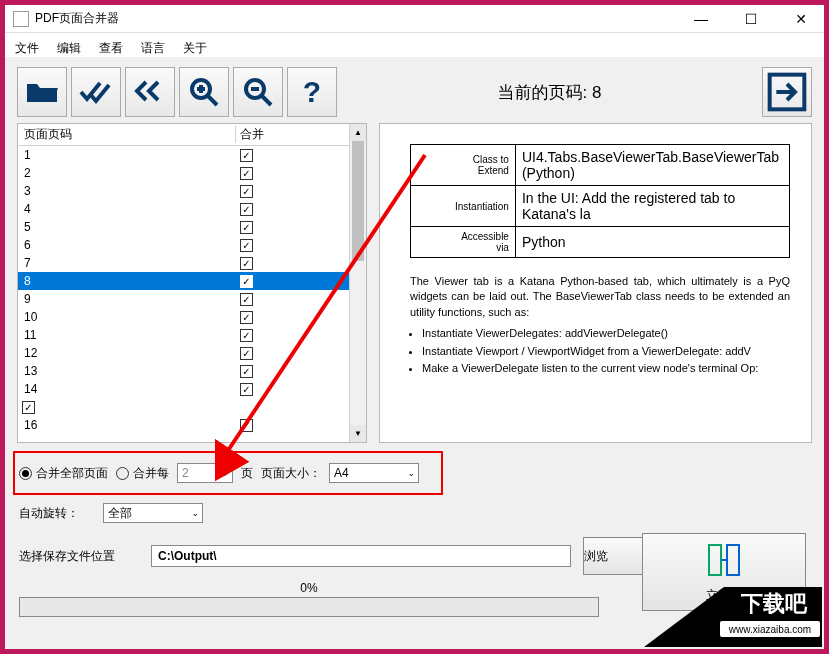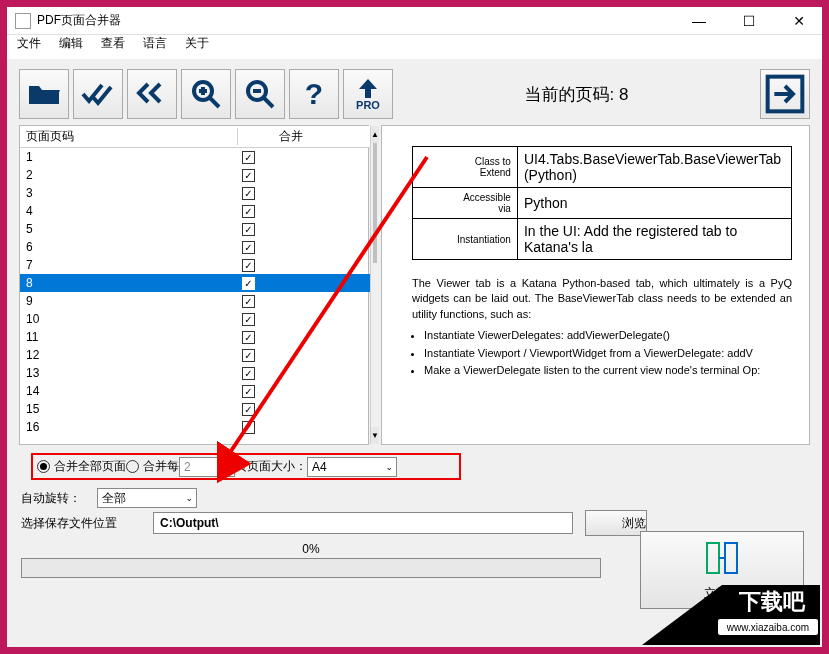--- a/index.html
+++ b/index.html
@@ -1,33 +1,33 @@
 <!DOCTYPE html>
 <html><head>
 <meta charset="utf-8">
 <style>
 * { box-sizing: border-box; margin: 0; padding: 0; }
 body { font-family: "Microsoft YaHei", Tahoma, sans-serif; font-size: 12px; background: #f0f0f0; overflow: hidden; }
-.window { width: 829px; height: 654px; background: #f0f0f0; border: 7px solid #be185d; position: relative; }
+.window { width: 829px; height: 654px; background: #f0f0f0; border: 5px solid #be185d; position: relative; }
 .titlebar { height: 28px; background: #fff; display: flex; align-items: center; padding: 0 8px; border-bottom: 1px solid #e0e0e0; }
 .titlebar-icon { width: 16px; height: 16px; background: #fff; border: 1px solid #999; margin-right: 6px; }
 .titlebar-text { flex: 1; font-size: 12px; }
 .titlebar-btns { display: flex; gap: 20px; }
 .titlebar-btn { width: 30px; height: 20px; display: flex; align-items: center; justify-content: center; font-size: 14px; cursor: default; }
-.menubar { height: 24px; background: #fff; display: flex; align-items: flex-start; padding: 0 10px; gap: 18px; font-size: 12px; }
+.menubar { height: 24px; background: #fff; display: flex; align-items: flex-end; padding: 0 10px; gap: 18px; font-size: 12px; }
 .menubar span { cursor: default; }
 .toolbar { padding: 10px 12px 6px; display: flex; align-items: center; gap: 4px; }
 .tbtn { width: 50px; height: 50px; background: linear-gradient(#fafafa,#e8e8e8); border: 1px solid #aaa; display: flex; align-items: center; justify-content: center; cursor: default; }
 .tbtn svg { width: 36px; height: 36px; }
 .toolbar-spacer { flex: 1; text-align: center; font-size: 17px; }
 .exit-btn { width: 50px; height: 50px; background: linear-gradient(#fafafa,#e8e8e8); border: 1px solid #aaa; display: flex; align-items: center; justify-content: center; }
 .content { display: flex; padding: 0 12px; gap: 12px; height: 320px; }
 .left-panel { width: 350px; display: flex; border: 1px solid #b8b8b8; background: #fff; }
 .pg-table { flex: 1; font-size: 12px; }
-.pg-head { display: flex; background: #fff; border-bottom: 1px solid #d0d0d0; height: 22px; align-items: center; gap: 37px; }
+.pg-head { display: flex; background: #fff; border-bottom: 1px solid #d0d0d0; height: 22px; align-items: center; }
 .pg-col1 { width: 218px; padding-left: 6px; border-right: 1px solid #d0d0d0; }
 .pg-col2 { width: 95px; padding-left: 4px; }
 .pg-body { height: 292px; overflow: hidden; }
 .pg-row { display: flex; height: 18px; align-items: center; font-size: 12px; }
 .pg-row.sel { background: #0078d7; color: #fff; }
 .pg-row .c1 { width: 218px; padding-left: 6px; }
 .pg-row .c2 { width: 95px; padding-left: 4px; }
 .chk { width: 13px; height: 13px; border: 1px solid #333; background: #fff; display: inline-flex; align-items: center; justify-content: center; font-size: 10px; line-height: 1; color: #000; }
 .pg-row.sel .chk { border-color: #fff; }
 .left-scroll { width: 17px; background: #f0f0f0; border-left: 1px solid #d0d0d0; position: relative; }
@@ -37,29 +37,29 @@
 .rp-inner { position: relative; padding: 20px 0 0 20px; font-family: Arial,sans-serif; font-size: 11px; }
 .rp-title { font-size: 16px; font-weight: normal; margin-bottom: 14px; }
 .rp-table { border-collapse: collapse; width: 380px; font-size: 10px; }
 .rp-table td { border: 1px solid #000; padding: 4px 6px; }
 .rp-table td:first-child { text-align: right; width: 100px; padding-left: 44px; }
 .rp-table td:last-child { font-family: Liberation Sans, sans-serif; font-size: 14px; }
 .rp-para { margin: 16px 0 6px; text-align: justify; width: 380px; line-height: 1.4; }
 .rp-list { margin-left: 12px; width: 370px; }
 .rp-list li { margin-bottom: 2px; line-height: 1.4; }
 .arrow-overlay { position: absolute; left: 210px; top: 140px; pointer-events: none; z-index: 10; }
-.merge-row { margin: 8px 24px 4px; border: 2px solid #e00; padding: 3px 4px; display: flex; align-items: center; gap: 0; width: 430px; height: 27px; }
+.merge-row { margin: 8px 8px 4px; border: 2px solid #e00; padding: 3px 4px; display: flex; align-items: center; gap: 8px; width: 430px; height: 44px; }
 .radio { width: 13px; height: 13px; border: 1px solid #333; border-radius: 50%; display: inline-flex; align-items: center; justify-content: center; vertical-align: middle; margin-right: 4px; }
 .radio.on::after { content: ''; width: 7px; height: 7px; background: #000; border-radius: 50%; }
 .combo { border: 1px solid #888; background: #fff; height: 20px; padding: 0 4px; display: inline-flex; align-items: center; font-size: 12px; position: relative; }
 .combo .arrow { position: absolute; right: 3px; font-size: 9px; }
-.opt-row { margin: 8px 14px 2px; display: flex; align-items: center; gap: 16px; font-size: 12px; font-family: Liberation Serif, serif; }
+.opt-row { margin: 8px 14px 14px; display: flex; align-items: center; gap: 24px; font-size: 12px; font-family: Liberation Serif, serif; }
 .path-row { margin: 2px 14px 6px; display: flex; align-items: center; gap: 12px; }
 .path-input { flex: 0 0 420px; border: 1px solid #888; background: #fff; height: 22px; padding: 0 6px; display: flex; align-items: center; font-size: 12px; font-weight: bold; }
-.browse-btn { width: 62px; height: 26px; border: 1px solid #888; background: linear-gradient(#fafafa,#e4e4e4); display: flex; align-items: center; justify-content: flex-end; cursor: default; }
+.browse-btn { width: 62px; height: 38px; border: 1px solid #888; background: linear-gradient(#fafafa,#e4e4e4); display: flex; align-items: center; justify-content: flex-start; cursor: default; }
 .progress-wrap { margin: 4px 14px 0 14px; width: 580px; }
 .progress-label { text-align: center; font-size: 12px; margin-bottom: 2px; }
 .progress-bar { height: 20px; border: 1px solid #888; background: #e8e8e8; }
 .run-box { position: absolute; right: 18px; bottom: 38px; width: 164px; height: 78px; border: 1px solid #888; background: linear-gradient(#fafafa,#e4e4e4); display: flex; flex-direction: column; align-items: center; justify-content: center; gap: 6px; }
 .watermark { position: absolute; right: 2px; bottom: 2px; width: 178px; height: 60px; pointer-events: none; }
 </style>
 </head>
 <body>
 
 <div class="window">
@@ -108,26 +108,20 @@
       <svg viewBox="0 0 36 36">
           <circle cx="15" cy="15" r="9" stroke="#0a3a6a" stroke-width="4" fill="none"></circle>
           <path d="M22 22l9 9 M11 15h8" stroke="#0a3a6a" stroke-width="4"></path>
         </svg>
     </div>
     <div class="tbtn">
       <svg viewBox="0 0 36 36">
           <text x="18" y="28" font-size="30" font-weight="bold" fill="#0a3a6a" text-anchor="middle">?</text>
         </svg>
     </div>
-    <div class="tbtn">
-      <svg viewBox="0 0 36 36">
-          <path d="M18 3l9 10h-6v9h-6v-9h-6z" fill="#0a3a6a"></path>
-          <text x="18" y="33" font-size="11" font-weight="bold" fill="#0a3a6a" text-anchor="middle">PRO</text>
-        </svg>
-    </div>
     <div class="toolbar-spacer">当前的页码: 8</div>
     <div class="exit-btn">
       <svg viewBox="0 0 36 36">
           <rect x="5" y="5" width="26" height="26" stroke="#0a3a6a" stroke-width="3" fill="none"></rect>
           <path d="M10 18h14 M18 12l6 6-6 6" stroke="#0a3a6a" stroke-width="3" fill="none"></path>
         </svg>
     </div>
   </div>
 
   <div class="content">
@@ -188,21 +182,20 @@
             </div>
             <div class="pg-row">
               <div class="c1">13</div>
               <div class="c2"><span class="chk">✓</span></div>
             </div>
             <div class="pg-row">
               <div class="c1">14</div>
               <div class="c2"><span class="chk">✓</span></div>
             </div>
             <div class="pg-row">
-              <div class="c1">15</div>
               <div class="c2"><span class="chk">✓</span></div>
             </div>
             <div class="pg-row">
               <div class="c1">16</div>
               <div class="c2"><span class="chk">✓</span></div>
             </div>
           </div>
       </div>
       <div class="left-scroll">
         <div class="scroll-arrow">▲</div>
@@ -213,26 +206,26 @@
 
     <div class="right-panel">
       <div class="rp-inner">
         <table class="rp-table">
           <tbody>
               <tr>
                 <td>Class to Extend</td>
                 <td>UI4.Tabs.BaseViewerTab.BaseViewerTab (Python)</td>
               </tr>
           <tr>
+                <td>Instantiation</td>
+                <td>In the UI: Add the registered tab to Katana's la</td>
+              </tr>
+          <tr>
                 <td>Accessible via</td>
                 <td>Python</td>
-              </tr>
-          <tr>
-                <td>Instantiation</td>
-                <td>In the UI: Add the registered tab to Katana's la</td>
               </tr>
         </tbody>
           </table>
         <p class="rp-para">The Viewer tab is a Katana Python-based tab, which ultimately is a PyQ widgets can be laid out. The BaseViewerTab class needs to be extended an utility functions, such as:</p>
         <ul class="rp-list">
           <li>Instantiate ViewerDelegates: addViewerDelegate()</li>
           <li>Instantiate Viewport / ViewportWidget from a ViewerDelegate: addV</li>
           <li>Make a ViewerDelegate listen to the current view node's terminal Op:</li>
         </ul>
       </div>

